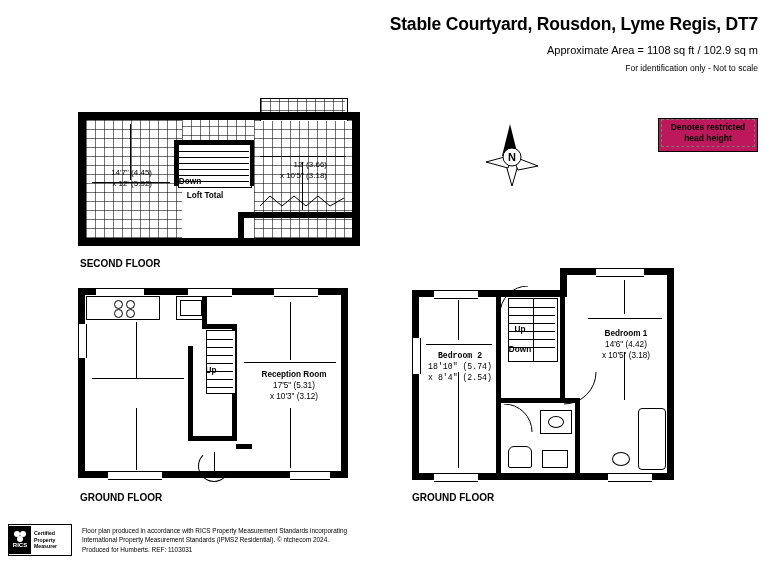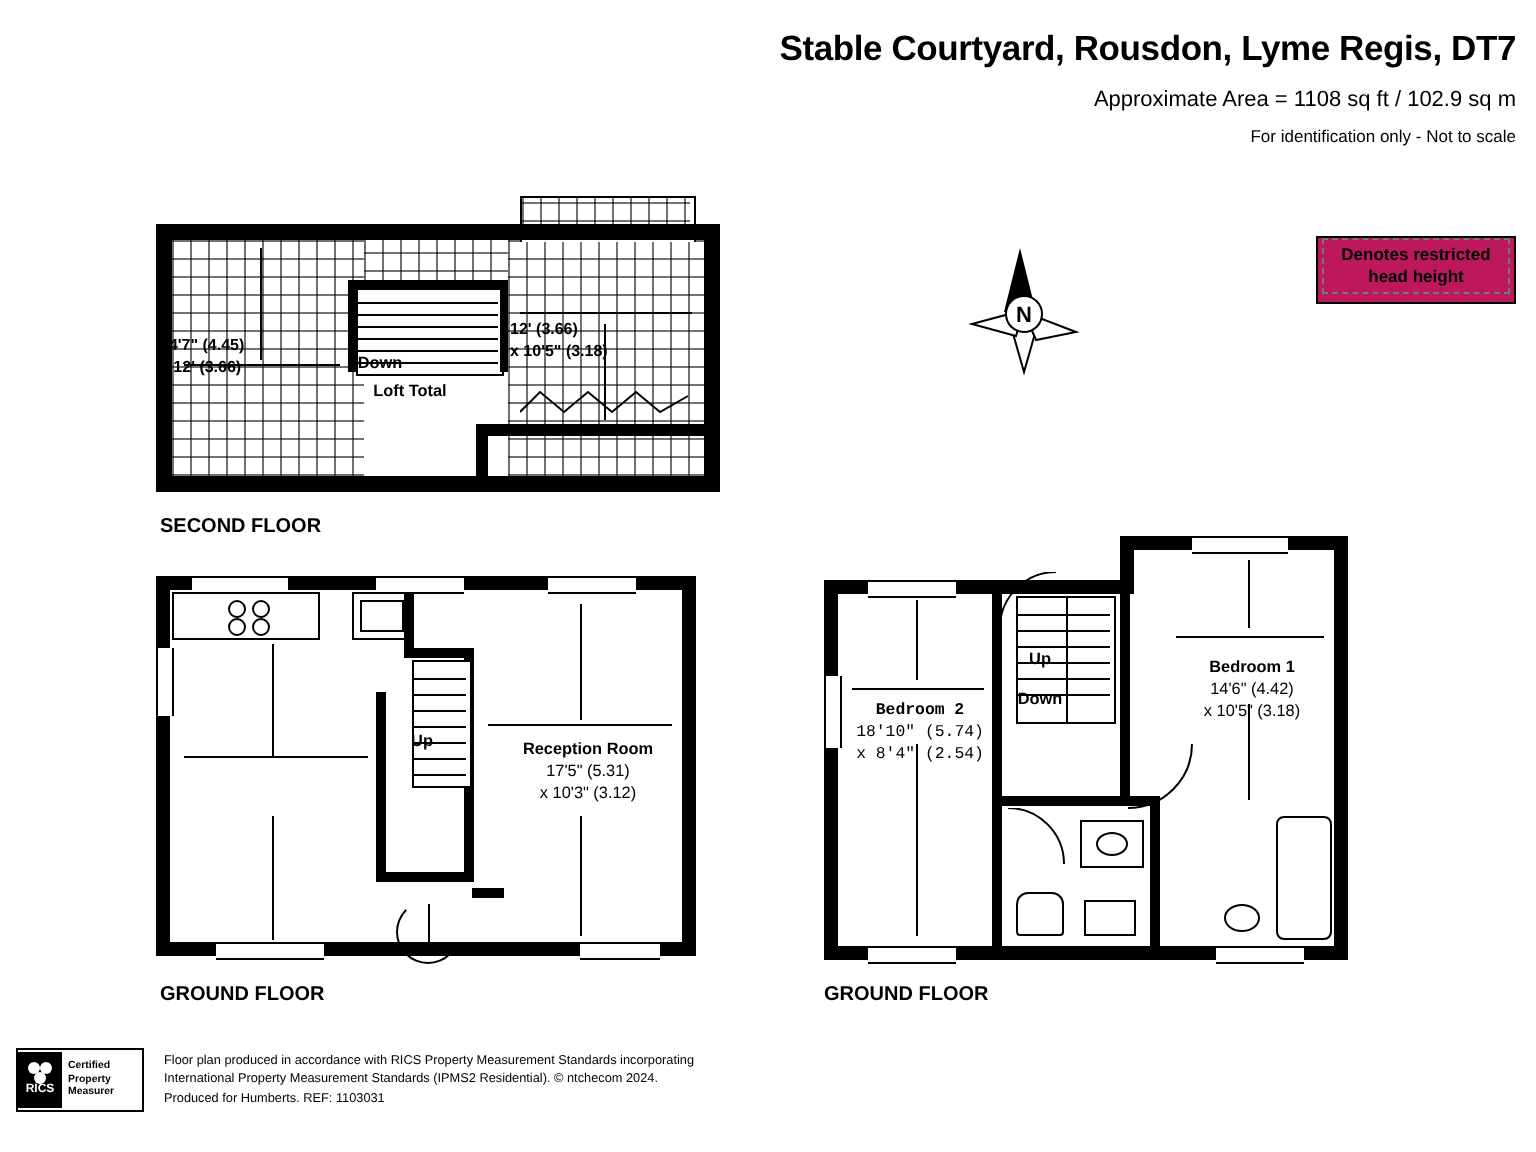--- a/index.html
+++ b/index.html
@@ -110,24 +110,23 @@
   }
   .plain-label {
     position: absolute;
     text-align: center;
     font-size: 8.2px;
     line-height: 1.35;
     font-weight: bold;
   }
   .dim-label {
     position: absolute;
-    text-align: left;
+    text-align: right;
     font-size: 8px;
     line-height: 1.35;
-    font-weight: bold;
   }
   .arrowline {
     position: absolute;
     background: #000;
     height: 1px;
   }
   .arrowline-v {
     position: absolute;
     background: #000;
     width: 1px;
@@ -269,21 +268,21 @@
     </svg>
 
     <div class="arrowline" style="left:14px; top:70px; width:78px;"></div>
     <div class="arrowline" style="left:182px; top:44px; width:86px;"></div>
     <div class="arrowline-v" style="left:52px; top:12px; height:56px;"></div>
     <div class="arrowline-v" style="left:224px; top:50px; height:48px;"></div>
   </div>
 
   <div class="dim-label" style="left:80px; top:168px; width:72px;">
     <div>14'7" (4.45)</div>
-    <div>x 12' (3.66)</div>
+    <div>x 12' (5.92)</div>
   </div>
 
   <div class="dim-label" style="left:255px; top:160px; width:72px;">
     <div>12' (3.66)</div>
     <div>x 10'5" (3.18)</div>
   </div>
 
   <div class="plain-label" style="left:164px; top:176px; width:52px;">Down</div>
   <div class="plain-label" style="left:172px; top:190px; width:66px;">Loft Total</div>
 

